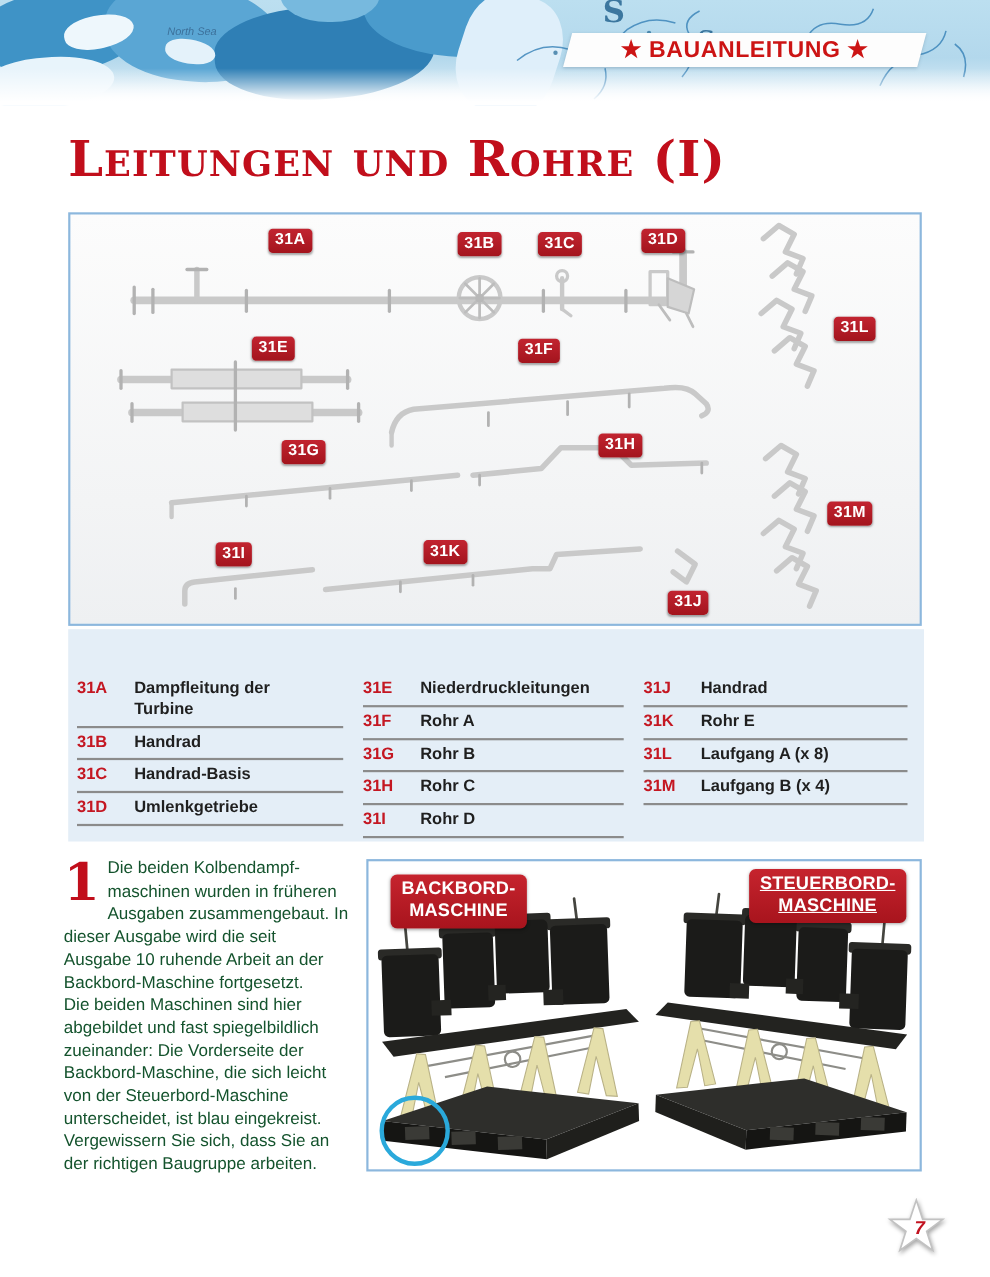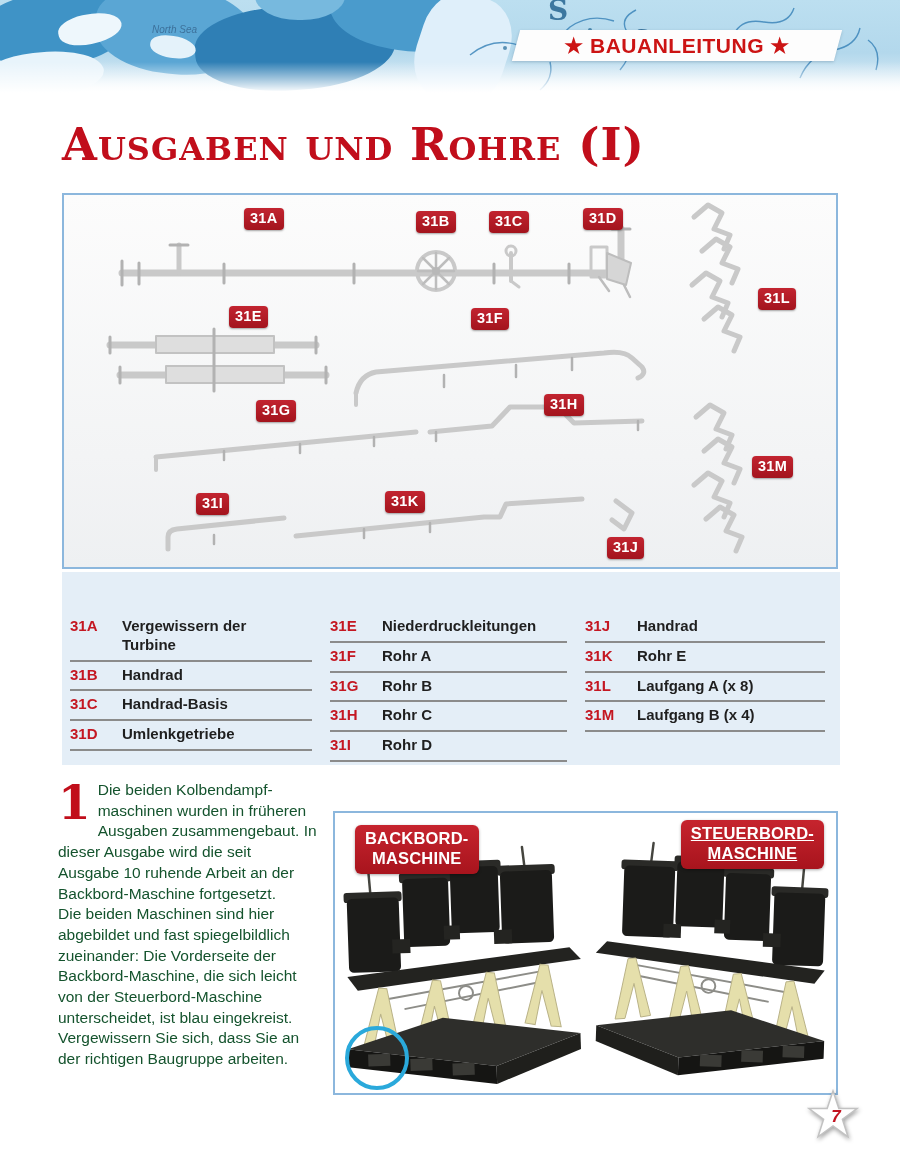--- a/index.html
+++ b/index.html
@@ -60,21 +60,21 @@
   .tname{font-weight:bold;font-size:15px;color:#1f1f1f;line-height:1.25;}
   .tcol1 .tname{max-width:160px;}
 
   
   .step{position:absolute;left:58px;top:780px;width:278px;}
   .dropcap{float:left;font-family:"DejaVu Serif",serif;font-weight:bold;font-size:47px;
     line-height:.85;color:#c10e1b;margin:3px 7px 0 0;}
   .step-text{white-space:pre-line;font-size:15.5px;line-height:20.7px;color:#14532d;}
 
   
-  .engine-box{position:absolute;left:333px;top:811px;width:505px;height:284px;box-sizing:border-box;
+  .engine-box{position:absolute;left:333px;top:781px;width:505px;height:284px;box-sizing:border-box;
     border:2px solid #8cb7dd;background:#ffffff;}
   .engines-svg{position:absolute;left:0;top:0;width:100%;height:100%;}
   .engine-label{position:absolute;background:linear-gradient(180deg,#c6242e,#a8141d);color:#fff;
     font-weight:bold;font-size:16.5px;line-height:1.2;padding:4px 10px 5px;border-radius:6px;
     text-align:center;white-space:pre-line;box-shadow:0 1px 3px rgba(0,0,0,.35);letter-spacing:.2px;}
   .engine-label-left{left:20px;top:12px;}
   .engine-label-right{right:12px;top:7px;text-decoration:underline;}
   .highlight-circle{position:absolute;left:10px;top:213px;width:56px;height:56px;border-radius:50%;
     border:4px solid #2aa9db;}
 
@@ -115,21 +115,21 @@
     </svg>
     <span class="sea-letter s1">S</span>
     <span class="sea-letter s2">S</span>
     <span class="sea-label">North Sea</span>
     <div class="map-fade"></div>
     <div class="banner">
       <div class="banner-label">★ BAUANLEITUNG ★</div>
     </div>
   </div>
 
-  <div class="page-title">Ausgaben und Rohre (I)</div>
+  <div class="page-title">Leitungen und Rohre (I)</div>
 
   <div class="parts-box">
     <svg class="parts-svg" viewBox="0 0 772 372">
       <g fill="none" stroke="#c9c9c9" stroke-linecap="round" stroke-linejoin="round">
 
         <path d="M58 78 H545" stroke-width="7"></path>
         <path d="M545 78 q12 0 12 -12 V34" stroke-width="7"></path>
         <path d="M115 78 V50" stroke-width="5"></path>
         <g stroke="#b2b2b2" stroke-width="3">
           <path d="M75 68 V89"></path>
@@ -230,21 +230,21 @@
     <span class="part-label" style="left:688px;top:261px">31M</span>
     <span class="part-label" style="left:132px;top:298px">31I</span>
     <span class="part-label" style="left:321px;top:296px">31K</span>
     <span class="part-label" style="left:543px;top:342px">31J</span>
   </div>
 
   <div class="overview-band">
     <div class="tcol tcol1">
       <div class="trow">
           <span class="tcode">31A</span>
-          <span class="tname">Vergewissern der Turbine</span>
+          <span class="tname">Dampfleitung der Turbine</span>
         </div>
       <div class="trow">
           <span class="tcode">31B</span>
           <span class="tname">Handrad</span>
         </div>
       <div class="trow">
           <span class="tcode">31C</span>
           <span class="tname">Handrad-Basis</span>
         </div>
       <div class="trow">

